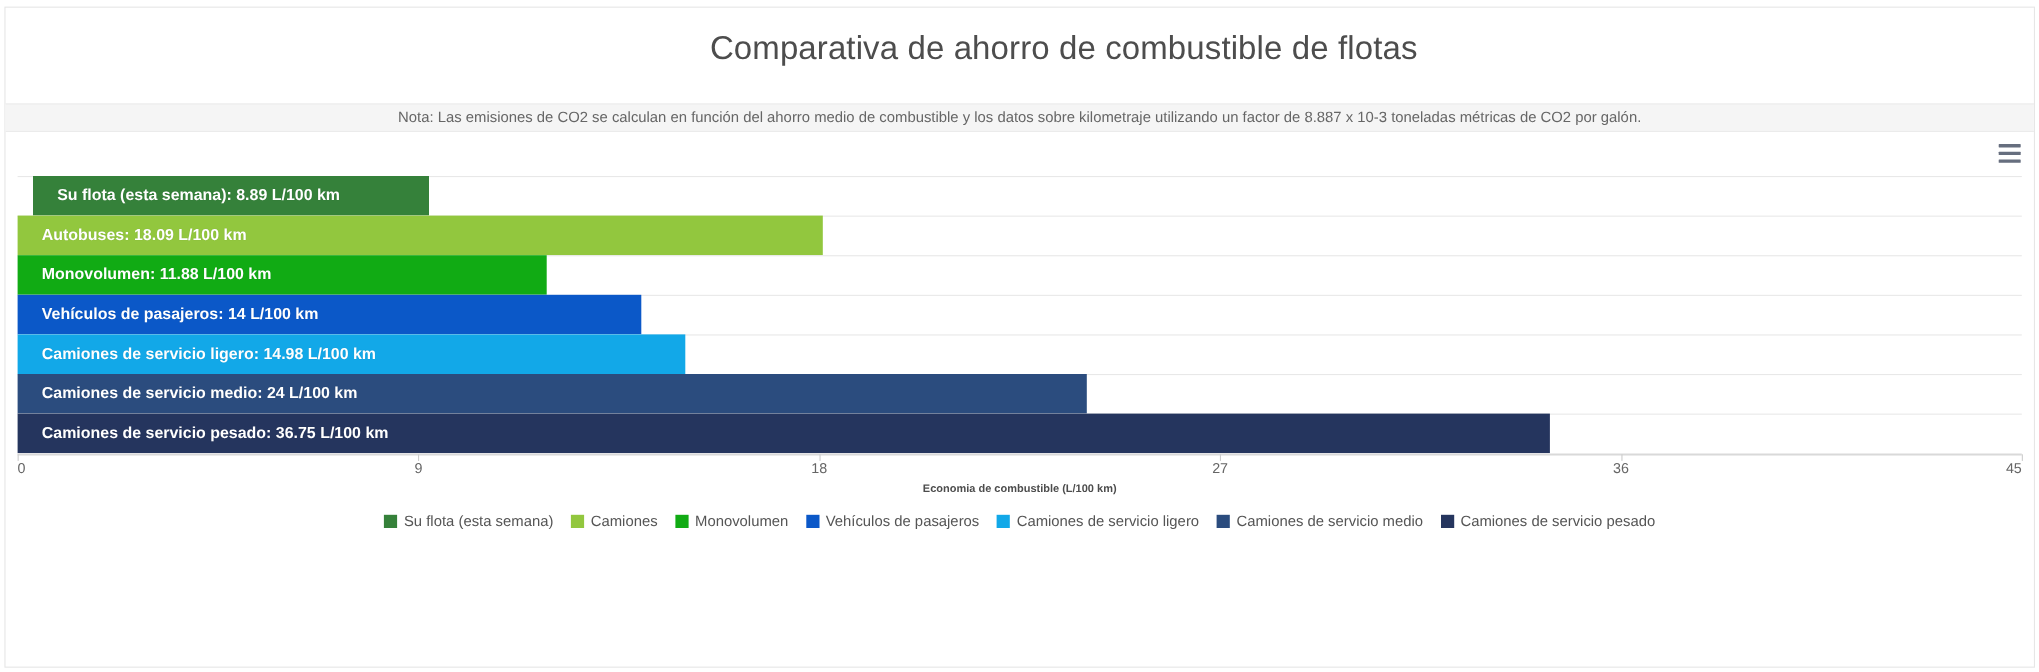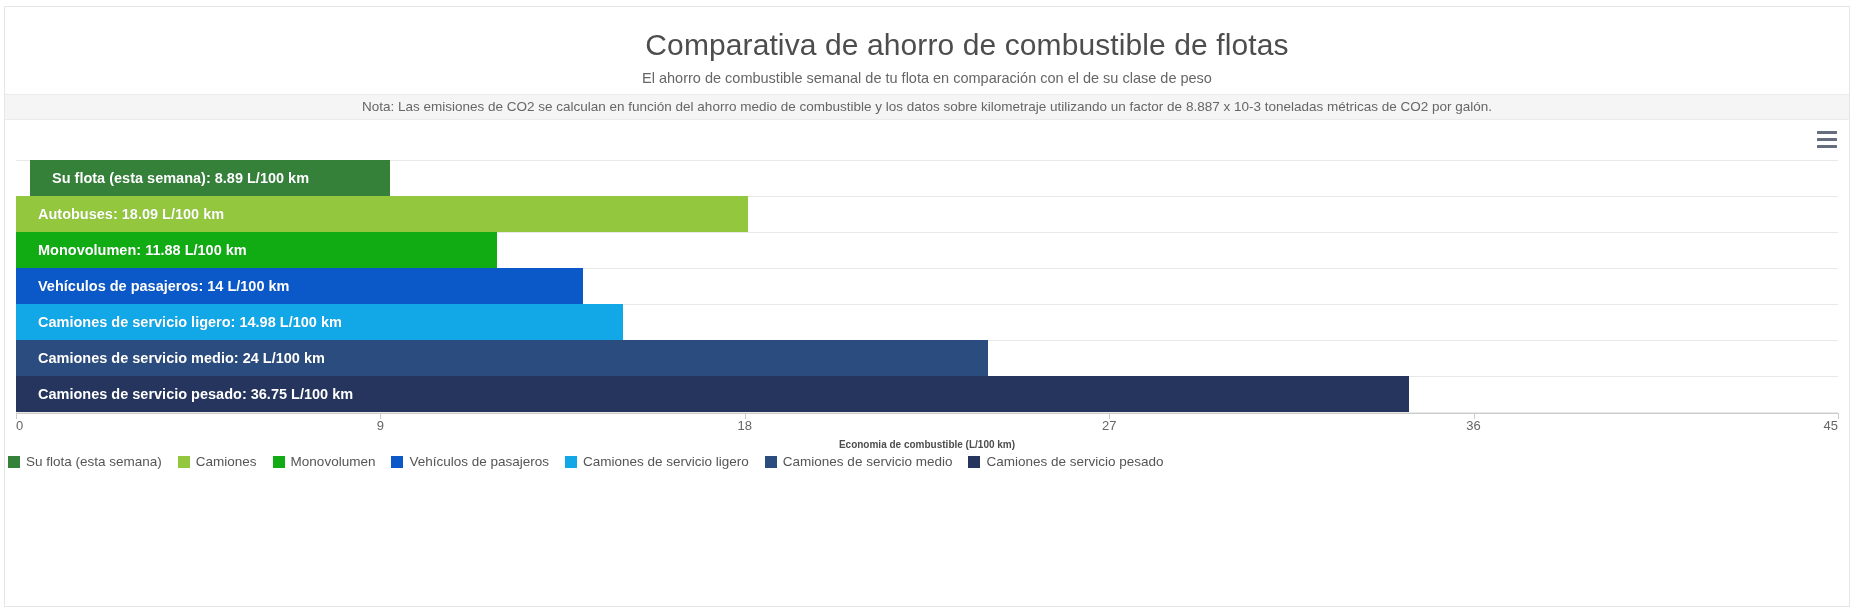--- a/index.html
+++ b/index.html
@@ -137,23 +137,24 @@
     left: 0; top: 439px;
     width: 1854px;
     text-align: center;
     font-size: 10px;
     font-weight: bold;
     color: #4d4d4d;
   }
   
   .legend {
     position: absolute;
-    left: 0; top: 454px;
+    left: 0; top: 466px;
     width: 1854px;
     display: flex;
+    justify-content: center;
     align-items: center;
     flex-wrap: wrap;
     gap: 0px;
   }
   .legend-item {
     display: inline-flex;
     align-items: center;
     margin: 0 8px;
     cursor: pointer;
   }
@@ -169,21 +170,20 @@
   }
 </style>
 </head>
 <body>
 
 <div id="page">
 
   <div class="card-border"></div>
 
   <div class="chart-title">Comparativa de ahorro de combustible de flotas</div>
-  <div class="chart-subtitle">El ahorro de combustible semanal de tu flota en comparación con el de su clase de peso</div>
 
   <div class="note-band"></div>
   <div class="note-text">Nota: Las emisiones de CO2 se calculan en función del ahorro medio de combustible y los datos sobre kilometraje utilizando un factor de 8.887 x 10-3 toneladas métricas de CO2 por galón.</div>
 
   <div class="menu-btn">
     <span></span>
       <span></span>
       <span></span>
   </div>
 

